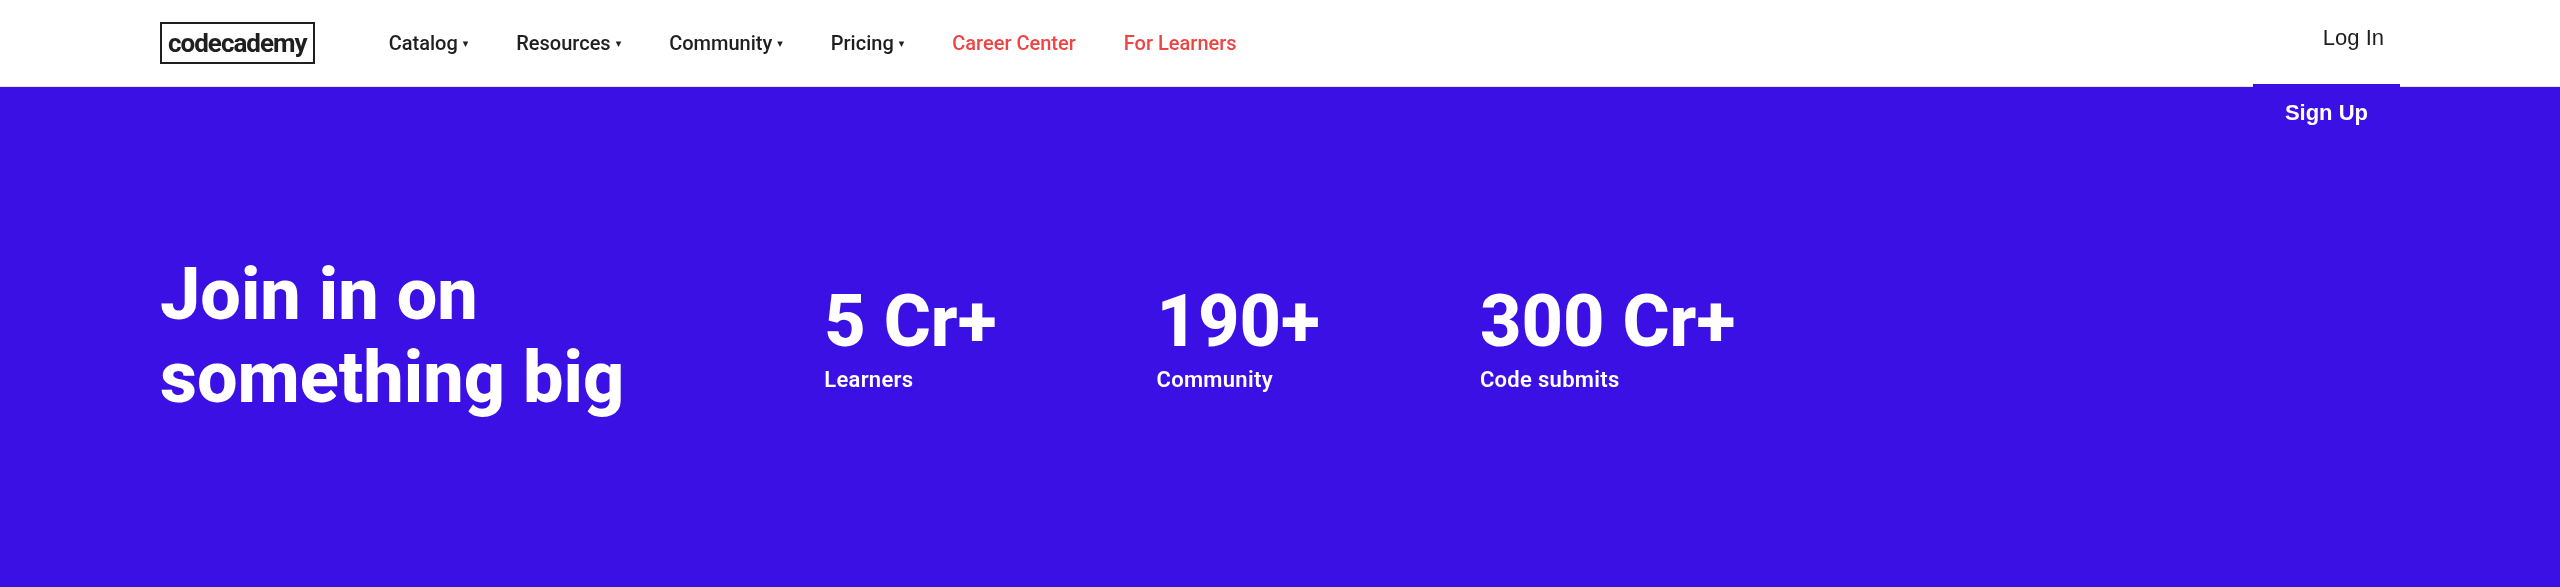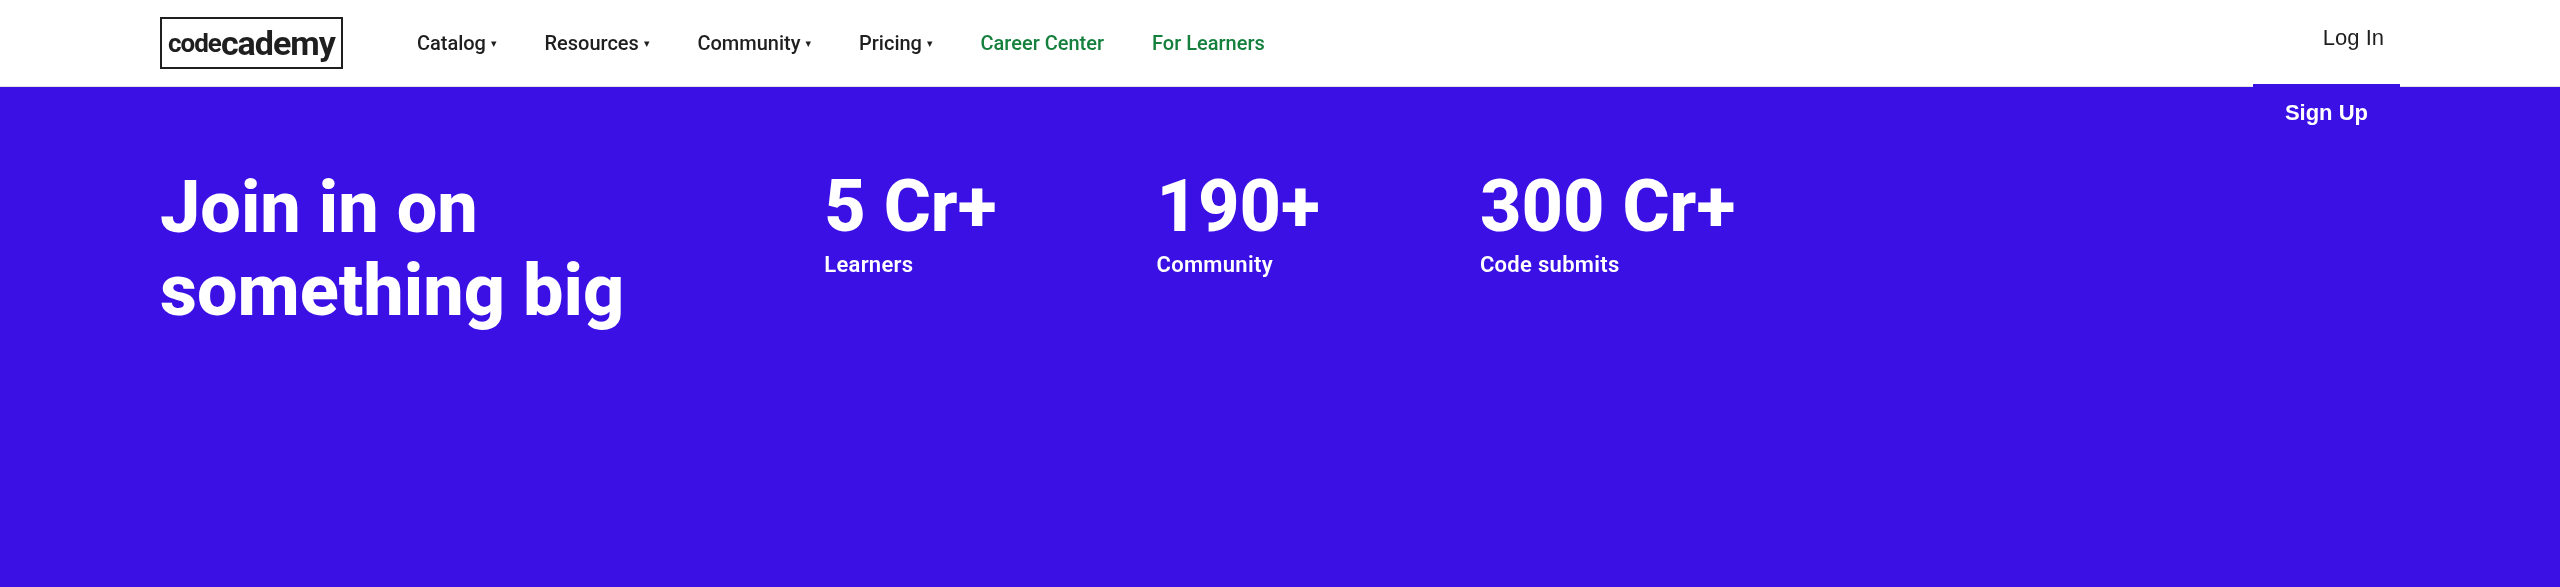--- a/index.html
+++ b/index.html
@@ -47,21 +47,21 @@
     }
 
     .logo-code {
       font-size: 26px;
       font-weight: 700;
       color: #1f1f1f;
       letter-spacing: -1px;
     }
 
     .logo-cademy {
-      font-size: 34px;
+      font-size: 26px;
       font-weight: 700;
       color: #1f1f1f;
       letter-spacing: -1px;
     }
 
     .nav-items {
       display: flex;
       align-items: center;
       gap: 20px;
       list-style: none;
@@ -81,21 +81,21 @@
     }
 
     .nav-item .chevron {
       font-size: 11px;
       color: #1f1f1f;
     }
 
     .nav-item-plain {
       font-size: 20px;
       font-weight: 500;
-      color: #15803d;
+      color: #ef4444;
       cursor: pointer;
       padding: 8px 14px;
       white-space: nowrap;
       border-radius: 4px;
     }
 
     .navbar-right {
       margin-left: auto;
       display: flex;
       align-items: flex-end;
@@ -138,21 +138,21 @@
       cursor: pointer;
       padding: 16px 32px;
       border-radius: 0;
     }
 
     
     .hero {
       background: #3a10e5;
       min-height: 500px;
       display: flex;
-      align-items: flex-start;
+      align-items: center;
       padding: 80px 160px;
     }
 
     .hero-left {
       flex: 0 0 auto;
       margin-right: 200px;
     }
 
     .hero-title {
       font-size: 72px;

